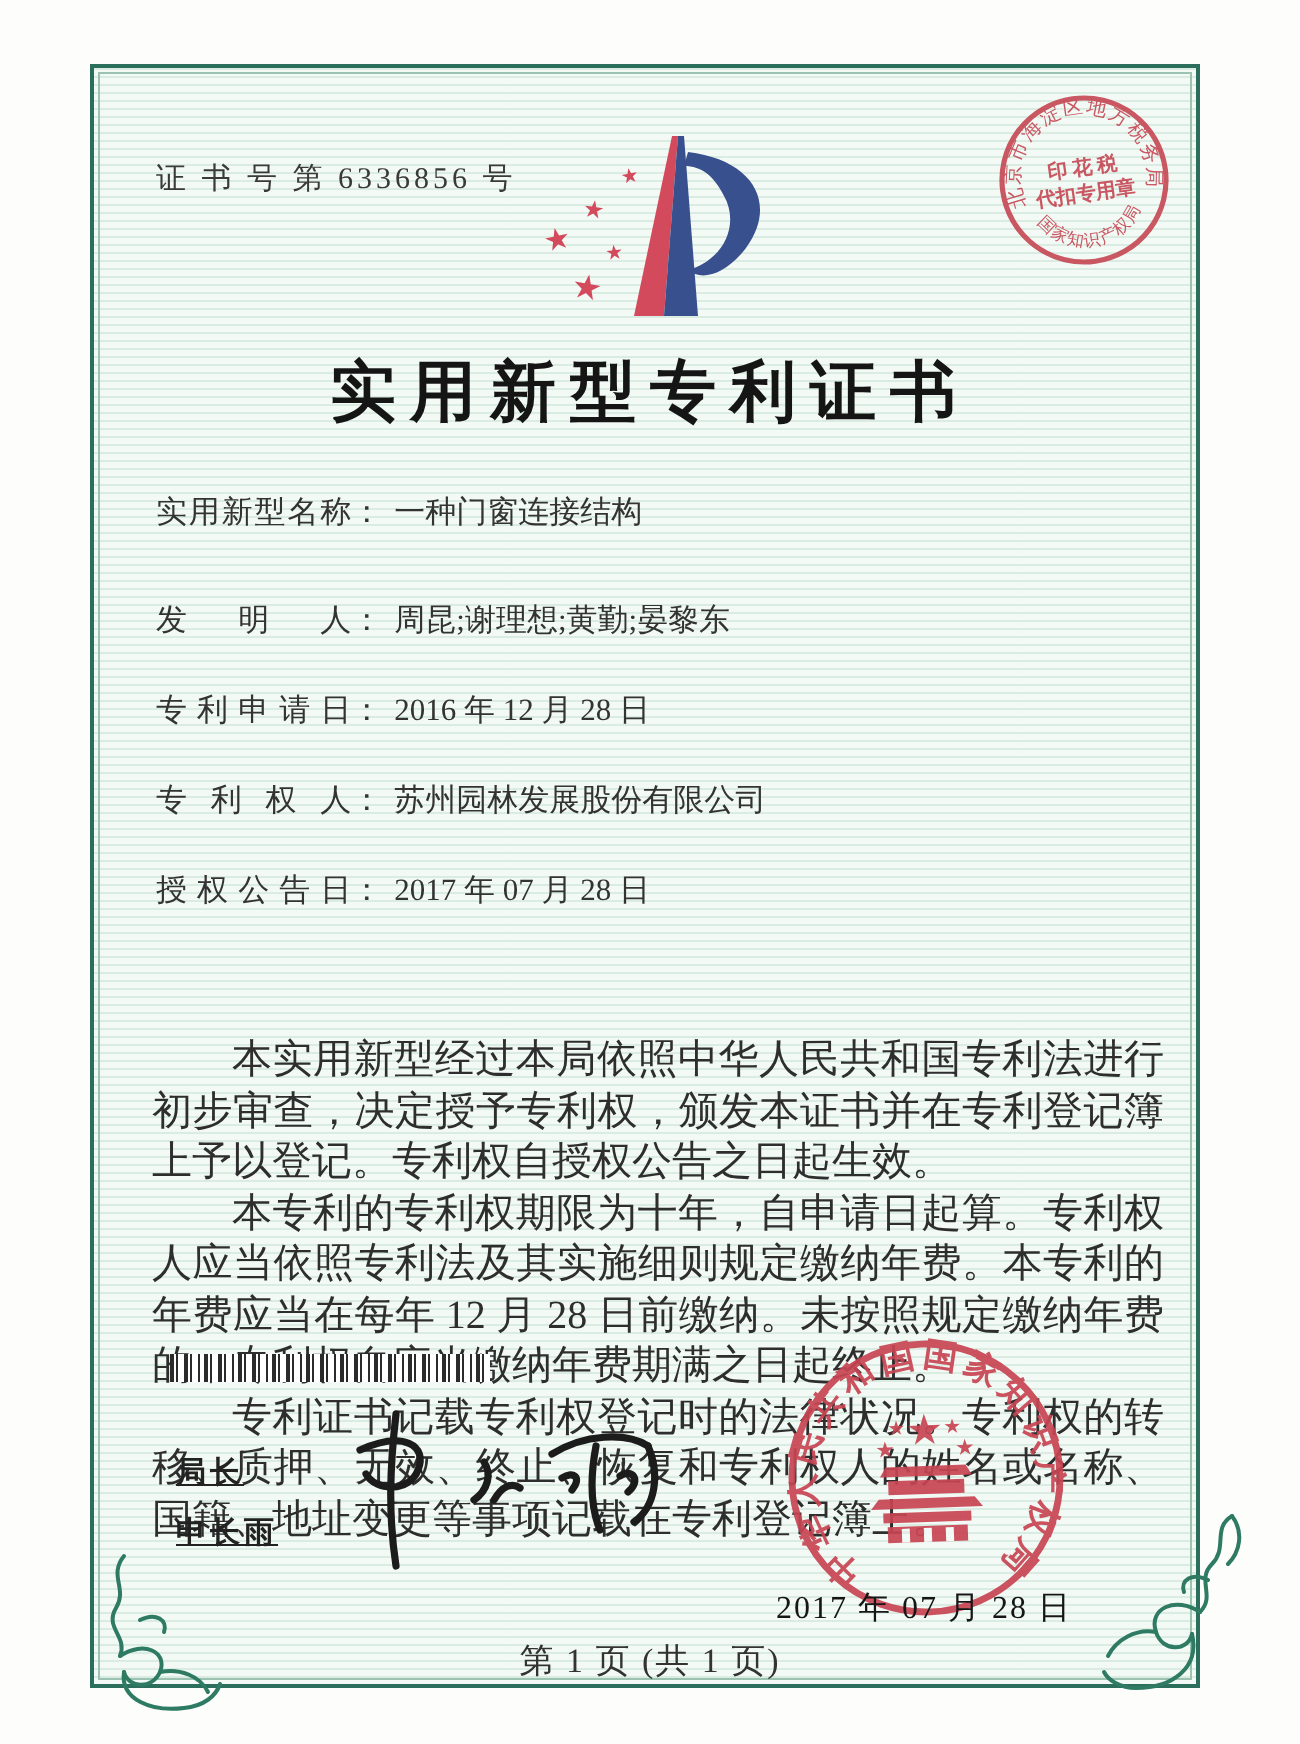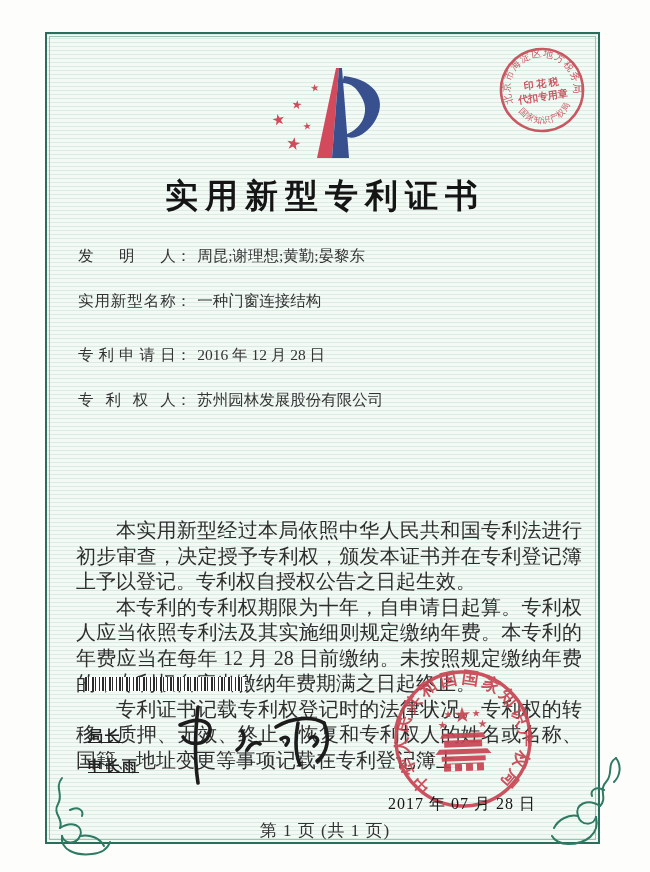--- a/index.html
+++ b/index.html
@@ -71,20 +71,21 @@
   svg text{font-family:"Liberation Serif","DejaVu Serif",serif;}
 </style>
 </head>
 <body>
 
 <div class="page">
   <div class="frame">
     <div class="frame-inner"></div>
   </div>
 
+  <div class="cert-no">证 书 号 第 6336856 号</div>
 
   <svg class="logo" width="128" height="102" viewBox="0 0 128 102">
     <text x="10" y="66" font-size="15" fill="#d34a5c" transform="rotate(-12 10 66)">★</text>
     <text x="28" y="48" font-size="12" fill="#d34a5c" transform="rotate(8 28 48)">★</text>
     <text x="40" y="70" font-size="10" fill="#d34a5c" transform="rotate(-6 40 70)">★</text>
     <text x="22" y="88" font-size="17" fill="#d34a5c" transform="rotate(10 22 88)">★</text>
     <text x="48" y="32" font-size="10" fill="#d34a5c" transform="rotate(-10 48 32)">★</text>
     <polygon points="73,8 76,8 69,98 54,98" fill="#d34a5c"></polygon>
     <polygon points="76,8 79,8 86,98 69,98" fill="#39508e"></polygon>
     <path d="M 81,16 C 114,20 126,42 110,64 C 100,77 88,81 81,75 C 99,70 107,52 99,38 C 94,28 88,23 79,23 Z" fill="#39508e"></path>
@@ -102,31 +103,34 @@
     <text font-size="8.5" fill="#c4424f" letter-spacing="0.5">
       <textPath href="#taxBot" startOffset="50%" text-anchor="middle">国家知识产权局</textPath>
     </text>
     <text x="46" y="43" font-size="10" font-weight="bold" fill="#c4424f" text-anchor="middle">印 花 税</text>
     <text x="46" y="56" font-size="10" font-weight="bold" fill="#c4424f" text-anchor="middle">代扣专用章</text>
   </svg>
 
   <div class="title">实用新型专利证书</div>
 
   <div class="fields">
-    <div class="field">
-      <span class="lbl">发明人</span><span class="colon">：</span><span>周昆;谢理想;黄勤;晏黎东</span>
-    </div>
     <div class="field f0">
       <span class="lbl">实用新型名称</span><span class="colon">：</span><span>一种门窗连接结构</span>
     </div>
     <div class="field">
+      <span class="lbl">发明人</span><span class="colon">：</span><span>周昆;谢理想;黄勤;晏黎东</span>
+    </div>
+    <div class="field">
       <span class="lbl">专利申请日</span><span class="colon">：</span><span>2016 年 12 月 28 日</span>
     </div>
     <div class="field">
       <span class="lbl">专利权人</span><span class="colon">：</span><span>苏州园林发展股份有限公司</span>
+    </div>
+    <div class="field">
+      <span class="lbl">授权公告日</span><span class="colon">：</span><span>2017 年 07 月 28 日</span>
     </div>
   </div>
 
   <div class="paras">
     <p>本实用新型经过本局依照中华人民共和国专利法进行初步审查，决定授予专利权，颁发本证书并在专利登记簿上予以登记。专利权自授权公告之日起生效。</p>
     <p>本专利的专利权期限为十年，自申请日起算。专利权人应当依照专利法及其实施细则规定缴纳年费。本专利的年费应当在每年 12 月 28 日前缴纳。未按照规定缴纳年费的，专利权自应当缴纳年费期满之日起终止。</p>
     <p>专利证书记载专利权登记时的法律状况。专利权的转移、质押、无效、终止、恢复和专利权人的姓名或名称、国籍、地址变更等事项记载在专利登记簿上。</p>
   </div>
 
   <div class="barcode"></div>

